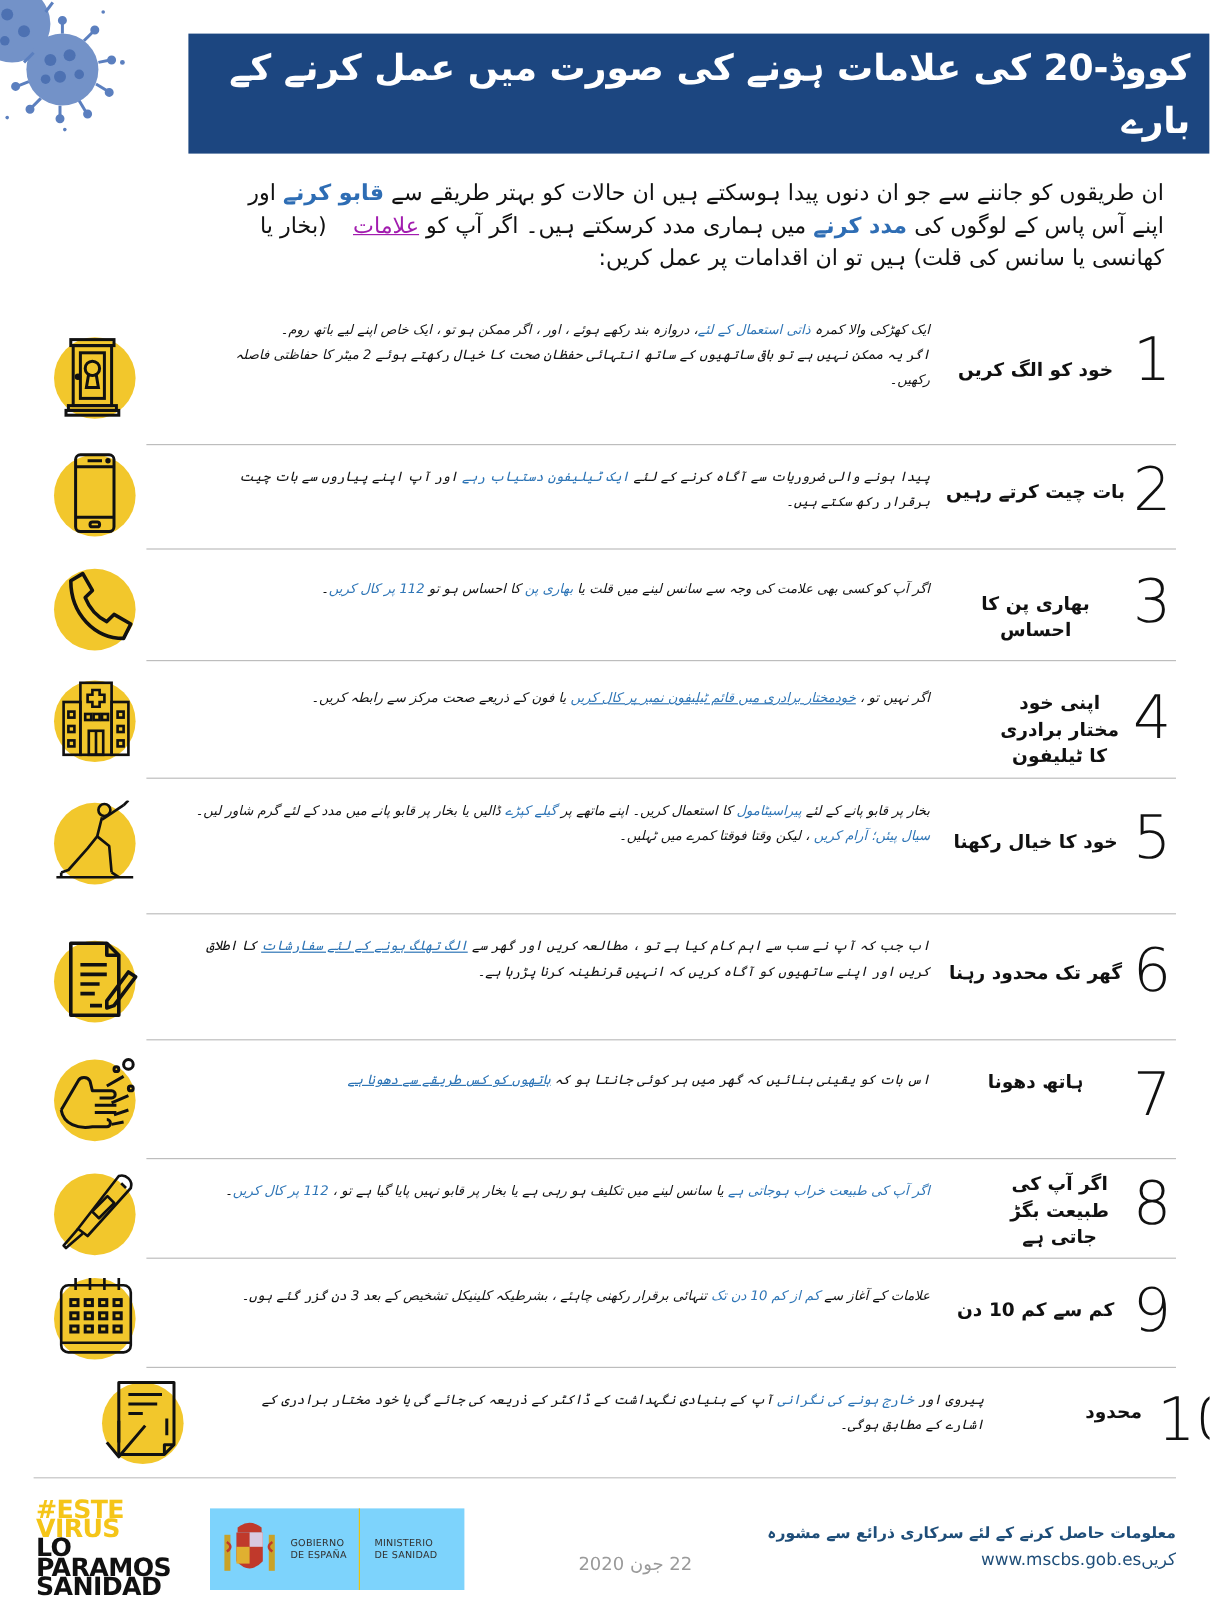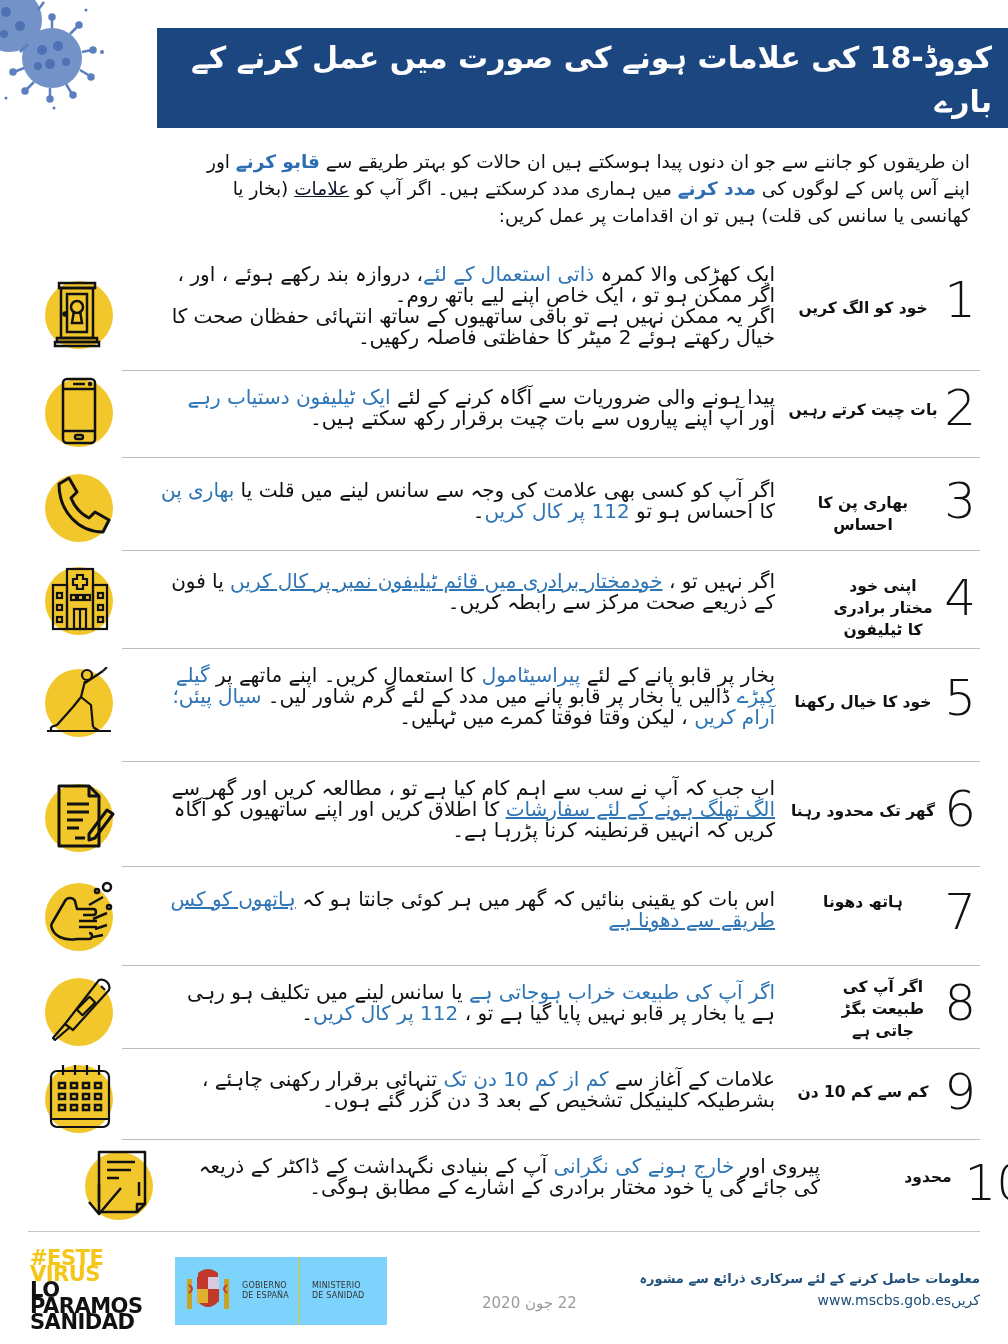--- a/index.html
+++ b/index.html
@@ -14,38 +14,38 @@
     padding: 8px 16px 0 16px;
   }
   .header-line1 { font-size: 30px; font-weight: bold; line-height: 44px; }
   .header-line2 { font-size: 26px; line-height: 38px; }
 
   .intro {
     position: absolute; left: 180px; top: 148px; width: 790px;
     direction: rtl; text-align: right; font-size: 18.5px; line-height: 27px; color: #111;
   }
   .hl { color: #2e6db4; font-weight: bold; }
-  .hl-u { color: #0f172a; text-decoration: underline; }
+  .hl-u { color: #a21caf; text-decoration: underline; margin-left: 16px; }
   .lnk { color: #2e75b6; }
   .lnk-u { color: #2e75b6; text-decoration: underline; }
 
   .rows { position: absolute; left: 0; top: 255px; width: 1008px; }
   .row { position: relative; width: 1008px; }
   .row .num {
     position: absolute; right: 32px; font-family: "DejaVu Sans", sans-serif;
     font-weight: 200; font-size: 50px; color: #111; line-height: 1;
     -webkit-text-stroke: 0; font-stretch: condensed;
   }
   .row .title {
     position: absolute; direction: rtl; text-align: center; font-weight: bold;
     font-size: 15.5px; line-height: 22px; color: #111; width: 150px;
   }
   .row .desc {
     position: absolute; left: 160px; width: 615px; direction: rtl; text-align: right;
-    font-size: 20px; line-height: 21px; color: #111;
+    font-size: 11px; line-height: 21px; color: #111; font-style: italic;
   }
   .row .icon {
     position: absolute; left: 45px; width: 70px; height: 70px;
   }
   .row .icon .circ {
     position: absolute; left: 0; top: 0; width: 68px; height: 68px; border-radius: 50%;
     background: #f2c72c;
   }
   .row .icon svg { position: absolute; left: 0; top: 0; width: 70px; height: 70px; }
   .divider {
@@ -118,21 +118,21 @@
     <line x1="38" y1="10" x2="44" y2="2"></line>
     <line x1="28" y1="44" x2="20" y2="52"></line>
   </g>
   <circle cx="86" cy="10" r="1.5" fill="#5b7fbf"></circle>
   <circle cx="102" cy="52" r="2" fill="#5b7fbf"></circle>
   <circle cx="54" cy="108" r="1.5" fill="#5b7fbf"></circle>
   <circle cx="6" cy="98" r="1.5" fill="#5b7fbf"></circle>
 </svg>
 
 <div class="header">
-  <div class="header-line1">کووڈ-18 کی علامات ہونے کی صورت میں عمل کرنے کے بارے</div>
+  <div class="header-line1">کووڈ-20 کی علامات ہونے کی صورت میں عمل کرنے کے بارے</div>
   <div class="header-line2">میں بحث:</div>
 </div>
 
 <div class="intro">
   <span>ان طریقوں کو جاننے سے جو ان دنوں پیدا ہوسکتے ہیں ان حالات کو بہتر طریقے سے </span><span class="hl">قابو کرنے</span><span> اور اپنے آس پاس کے لوگوں کی </span><span class="hl">مدد کرنے</span><span> میں ہماری مدد کرسکتے ہیں۔ اگر آپ کو </span><span class="hl-u">علامات</span><span> (بخار یا کھانسی یا سانس کی قلت) ہیں تو ان اقدامات پر عمل کریں:</span>
 </div>
 
 <div class="rows">
 
   <div class="row" style="position:absolute; top:0; height:115px;">

